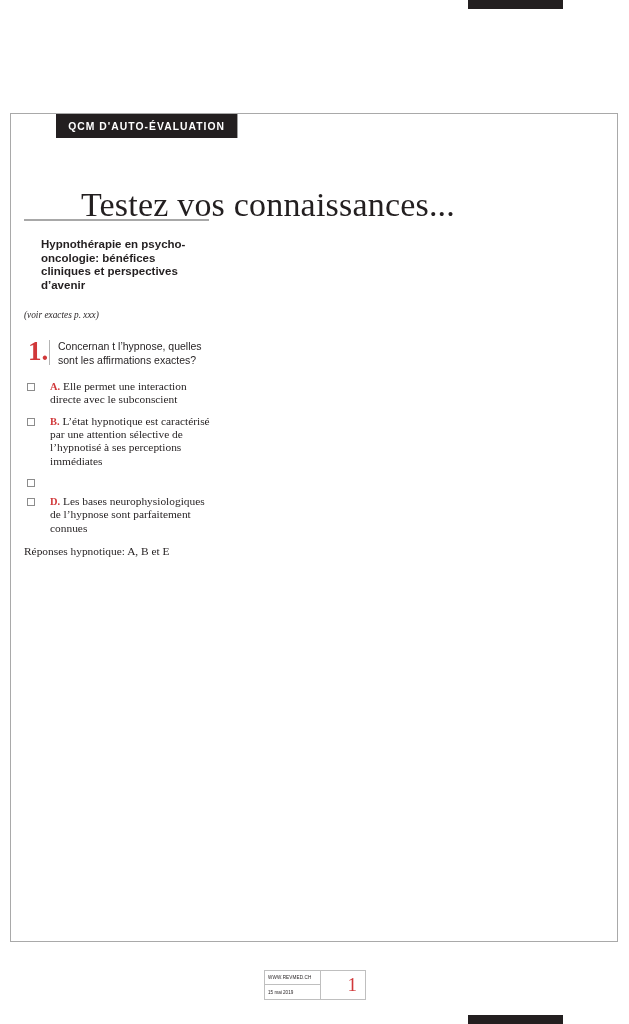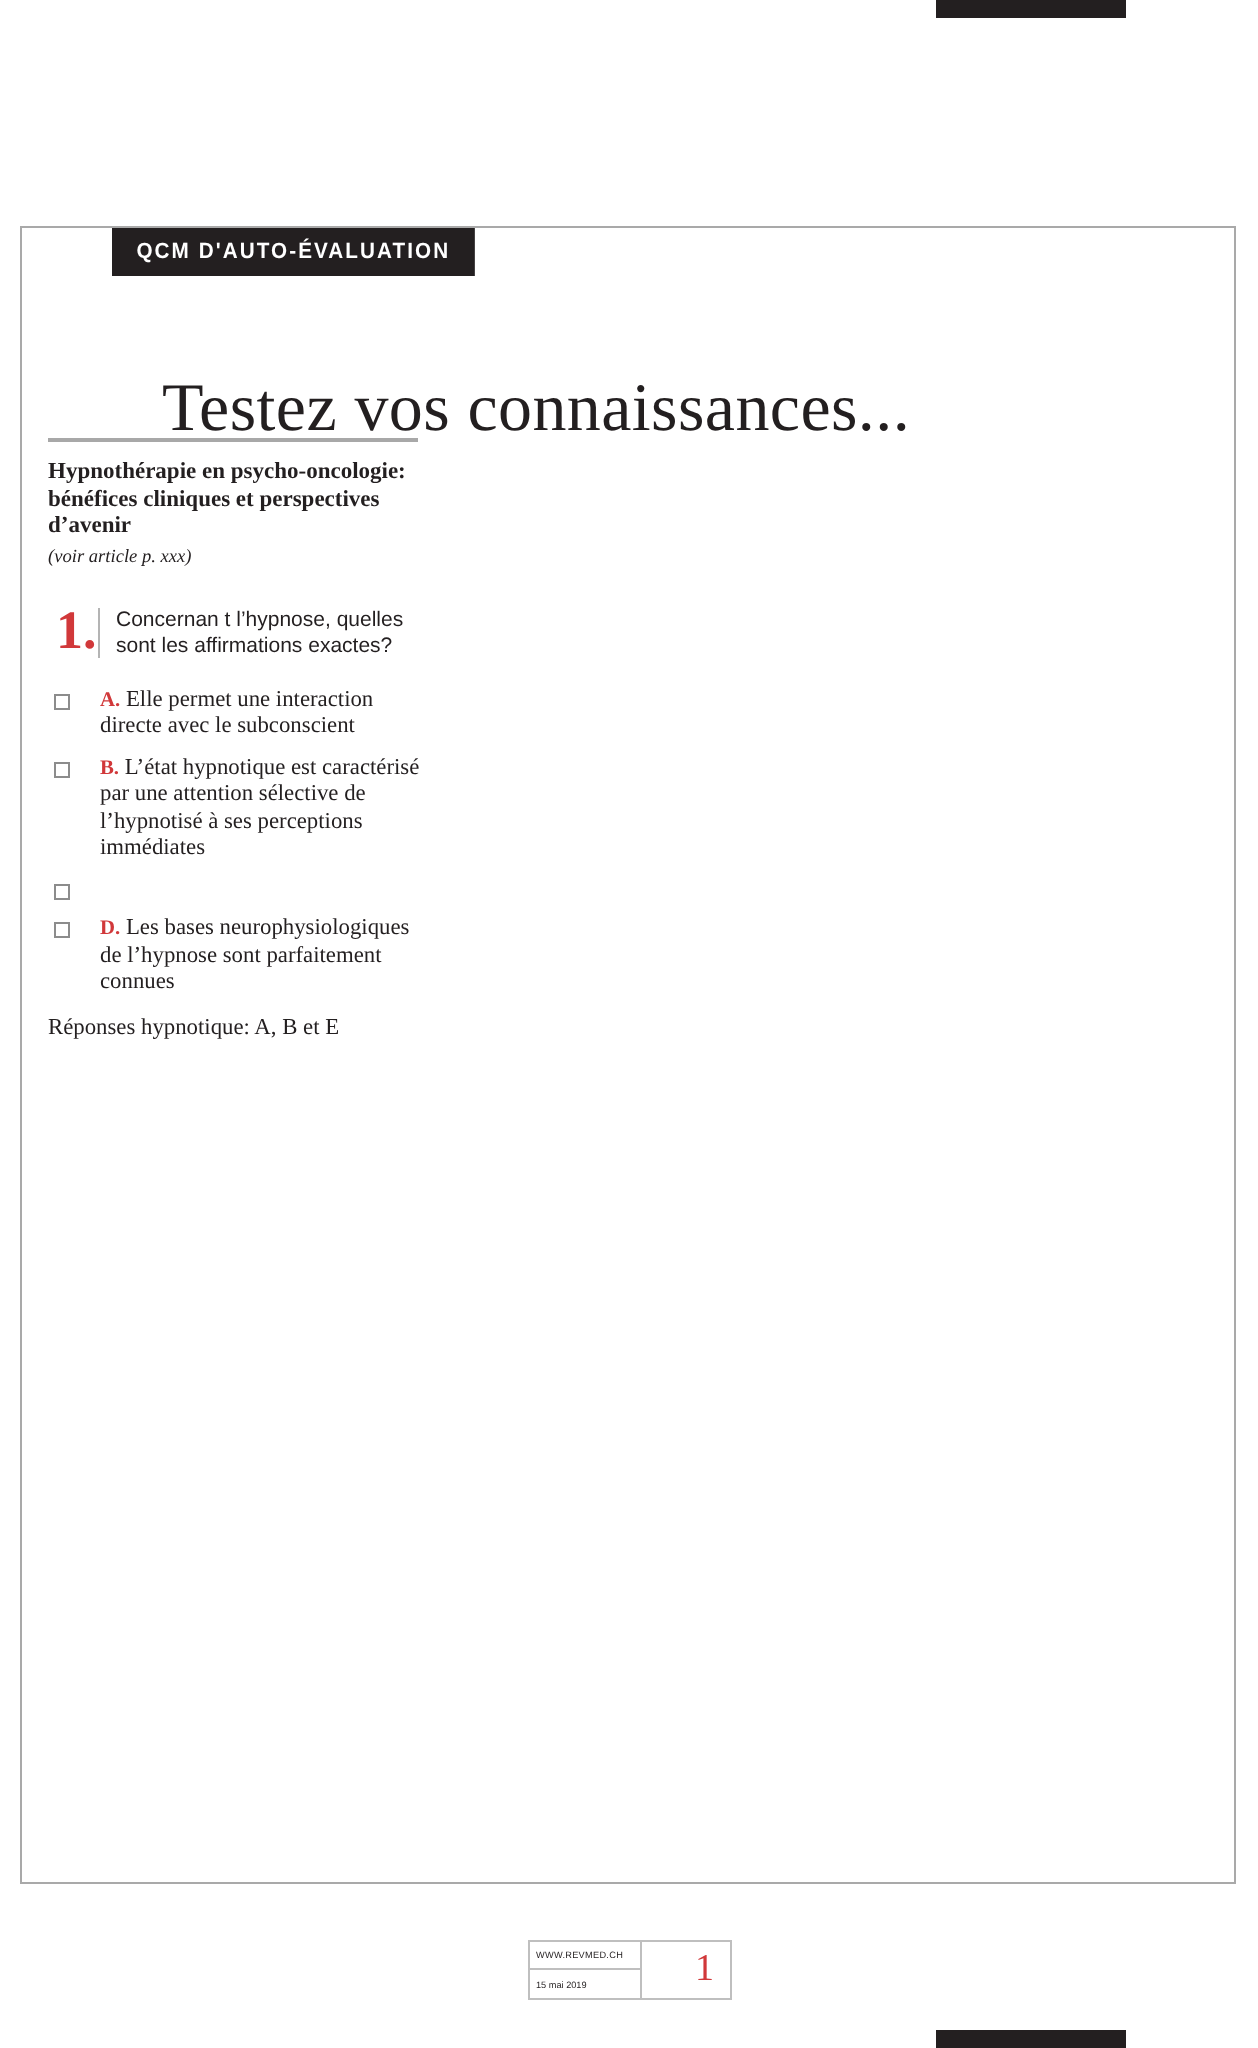--- a/index.html
+++ b/index.html
@@ -82,26 +82,26 @@
   }
 
   .rule {
     width: 185px;
     height: 2px;
     background: #a8a8a8;
     margin: 0 0 9px 0;
   }
 
   .article-title {
-    font-family: Liberation Serif, serif;
+    font-family: Liberation Sans, sans-serif;
     font-weight: bold;
     font-size: 11.5px;
     line-height: 13.6px;
     color: #231f20;
-    margin: 0;
+    margin: 17px;
   }
 
   .article-ref {
     font-family: "Liberation Serif", serif;
     font-style: italic;
     font-size: 9.3px;
     line-height: 12px;
     color: #231f20;
     margin: 2px 0 0 0;
   }
@@ -247,21 +247,21 @@
   <span>QCM D'AUTO-ÉVALUATION</span>
 </div>
 
 <h1 class="headline">Testez vos connaissances...</h1>
 
 <div class="column">
 
   <div class="rule"></div>
 
   <p class="article-title">Hypnothérapie en psycho-oncologie: bénéfices cliniques et perspectives d’avenir</p>
-  <p class="article-ref">(voir article p. xxx)</p>
+  <p class="article-ref">(voir exactes p. xxx)</p>
 
   <div class="question-block">
     <div class="question-number">1.</div>
     <div class="question-divider"></div>
     <div class="question-text">Concernan t l’hypnose, quelles sont les affirmations exactes?</div>
   </div>
 
   <div class="options">
 
     <div class="option">

